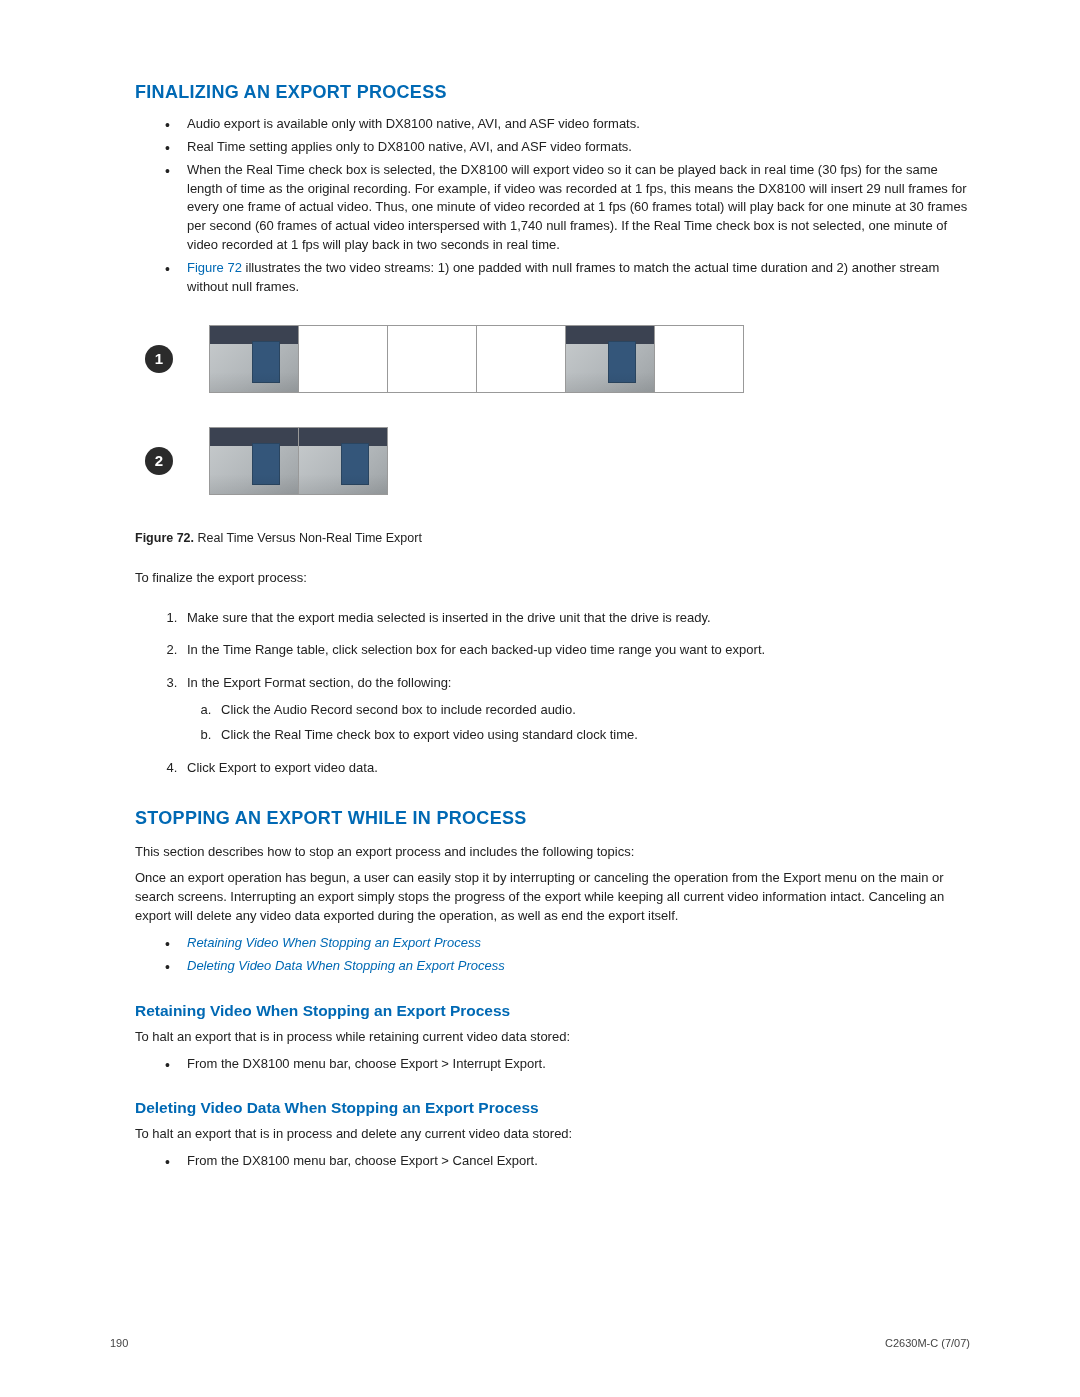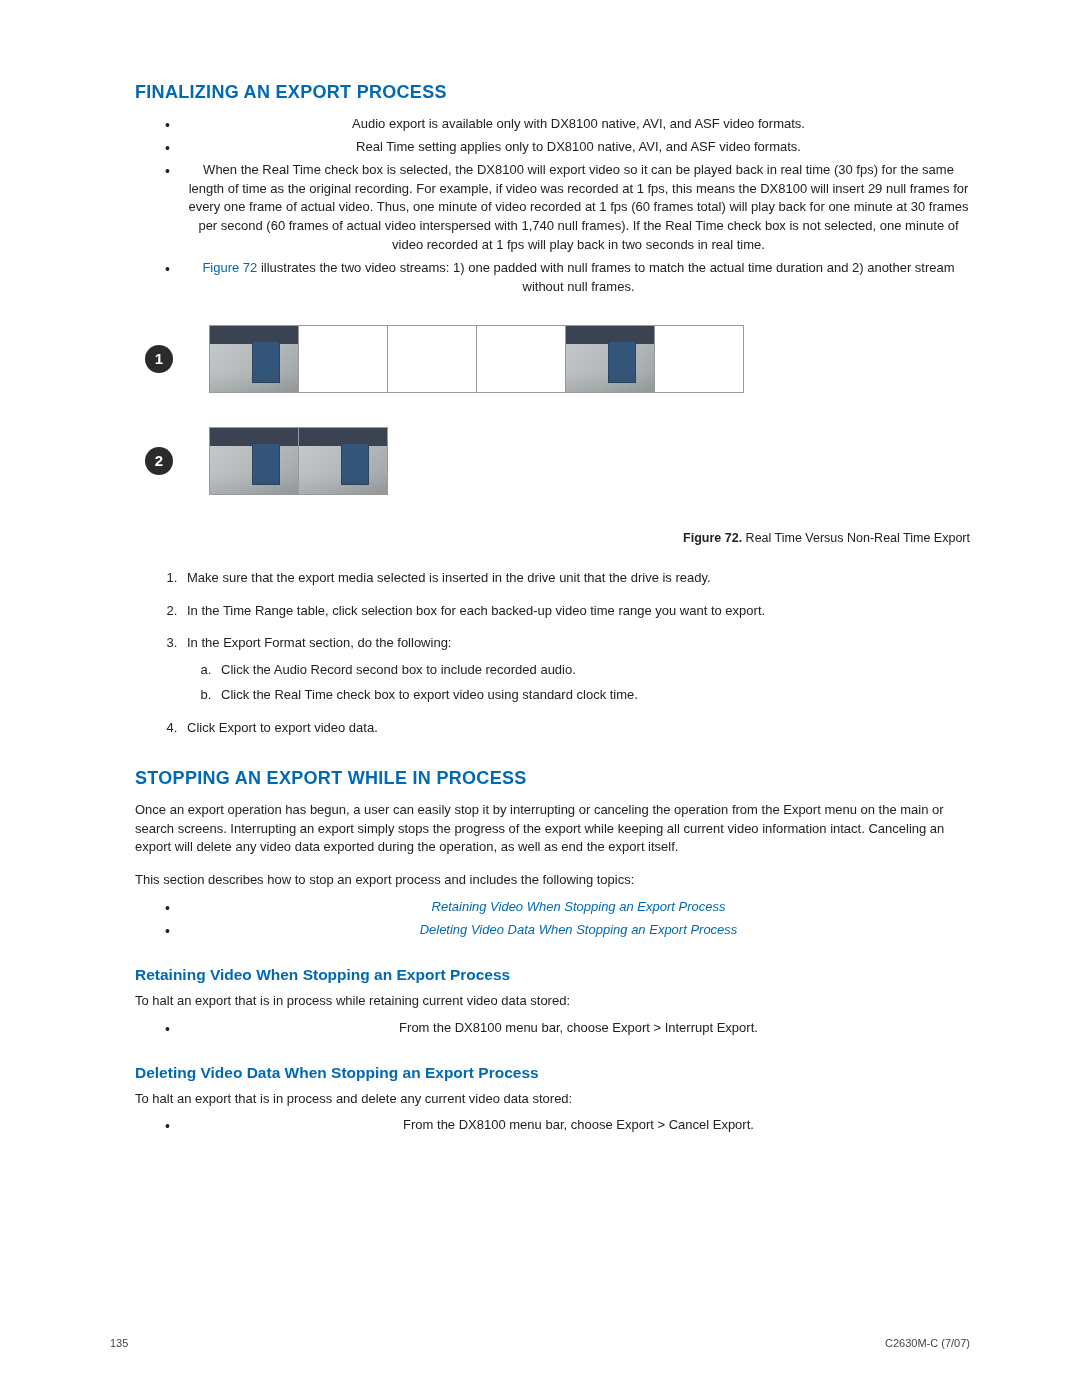--- a/index.html
+++ b/index.html
@@ -29,21 +29,20 @@
     font-weight: bold;
     color: #0069b4;
     font-size: 15.5px;
     margin: 26px 0 8px 0;
   }
   p { margin: 0 0 8px 0; line-height: 1.45; }
   ul.bullets {
     list-style: none;
     padding: 0 0 0 30px;
     margin: 4px 0 0 0;
-    text-align: center;
   }
   ul.bullets > li {
     position: relative;
     padding-left: 22px;
     margin-bottom: 4px;
     line-height: 1.45;
   }
   ul.bullets > li::before {
     content: "•";
     position: absolute;
@@ -89,21 +88,21 @@
   }
   .frame.filled::after {
     
     content: "";
     position: absolute;
     left: 0; bottom: 0;
     width: 100%; height: 20px;
     background: linear-gradient(180deg, rgba(0,0,0,0) 0%, rgba(0,0,0,0.08) 100%);
   }
   .fig-caption {
-    text-align: right;
+    text-align: left;
     font-size: 12.5px;
     margin: 0 0 22px 0;
   }
   .fig-caption b { font-weight: bold; }
   ol.steps {
     padding-left: 46px;
     margin: 21px 0 0 0;
   }
   ol.steps > li {
     padding-left: 6px;
@@ -156,53 +155,54 @@
       <div class="filmstrip">
         <div class="frame filled"></div>
         <div class="frame filled"></div>
       </div>
     </div>
     <p class="fig-caption">
       <b>Figure 72.</b><span>  Real Time Versus Non-Real Time Export</span>
     </p>
   </div>
 
+  <p>To finalize the export process:</p>
 
   <ol class="steps">
     <li>Make sure that the export media selected is inserted in the drive unit that the drive is ready.</li>
     <li>In the Time Range table, click selection box for each backed-up video time range you want to export.</li>
     <li>
       <span>In the Export Format section, do the following:</span>
       <ol class="sublist">
         <li>Click the Audio Record second box to include recorded audio.</li>
         <li>Click the Real Time check box to export video using standard clock time.</li>
       </ol>
     </li>
     <li>Click Export to export video data.</li>
   </ol>
 
   <h2 class="section-heading" style="margin-top:30px">STOPPING AN EXPORT WHILE IN PROCESS</h2>
+  <p style="margin-top:14px">This section describes how to stop an export process and includes the following topics:</p>
   <p>Once an export operation has begun, a user can easily stop it by interrupting or canceling the operation from the Export menu on the main or search screens. Interrupting an export simply stops the progress of the export while keeping all current video information intact. Canceling an export will delete any video data exported during the operation, as well as end the export itself.</p>
-  <p style="margin-top:14px">This section describes how to stop an export process and includes the following topics:</p>
 
   <ul class="bullets">
     <li><span class="link">Retaining Video When Stopping an Export Process</span></li>
     <li><span class="link">Deleting Video Data When Stopping an Export Process</span></li>
   </ul>
 
   <h3 class="sub-heading">Retaining Video When Stopping an Export Process</h3>
   <p>To halt an export that is in process while retaining current video data stored:</p>
   <ul class="bullets">
     <li>From the DX8100 menu bar, choose Export &gt; Interrupt Export.</li>
   </ul>
 
   <h3 class="sub-heading">Deleting Video Data When Stopping an Export Process</h3>
   <p>To halt an export that is in process and delete any current video data stored:</p>
   <ul class="bullets">
     <li>From the DX8100 menu bar, choose Export &gt; Cancel Export.</li>
   </ul>
 
   <div class="footer">
-    <span>135</span>
+    <span>190</span>
     <span>C2630M-C (7/07)</span>
   </div>
 
 </div>
 
 </body></html>

